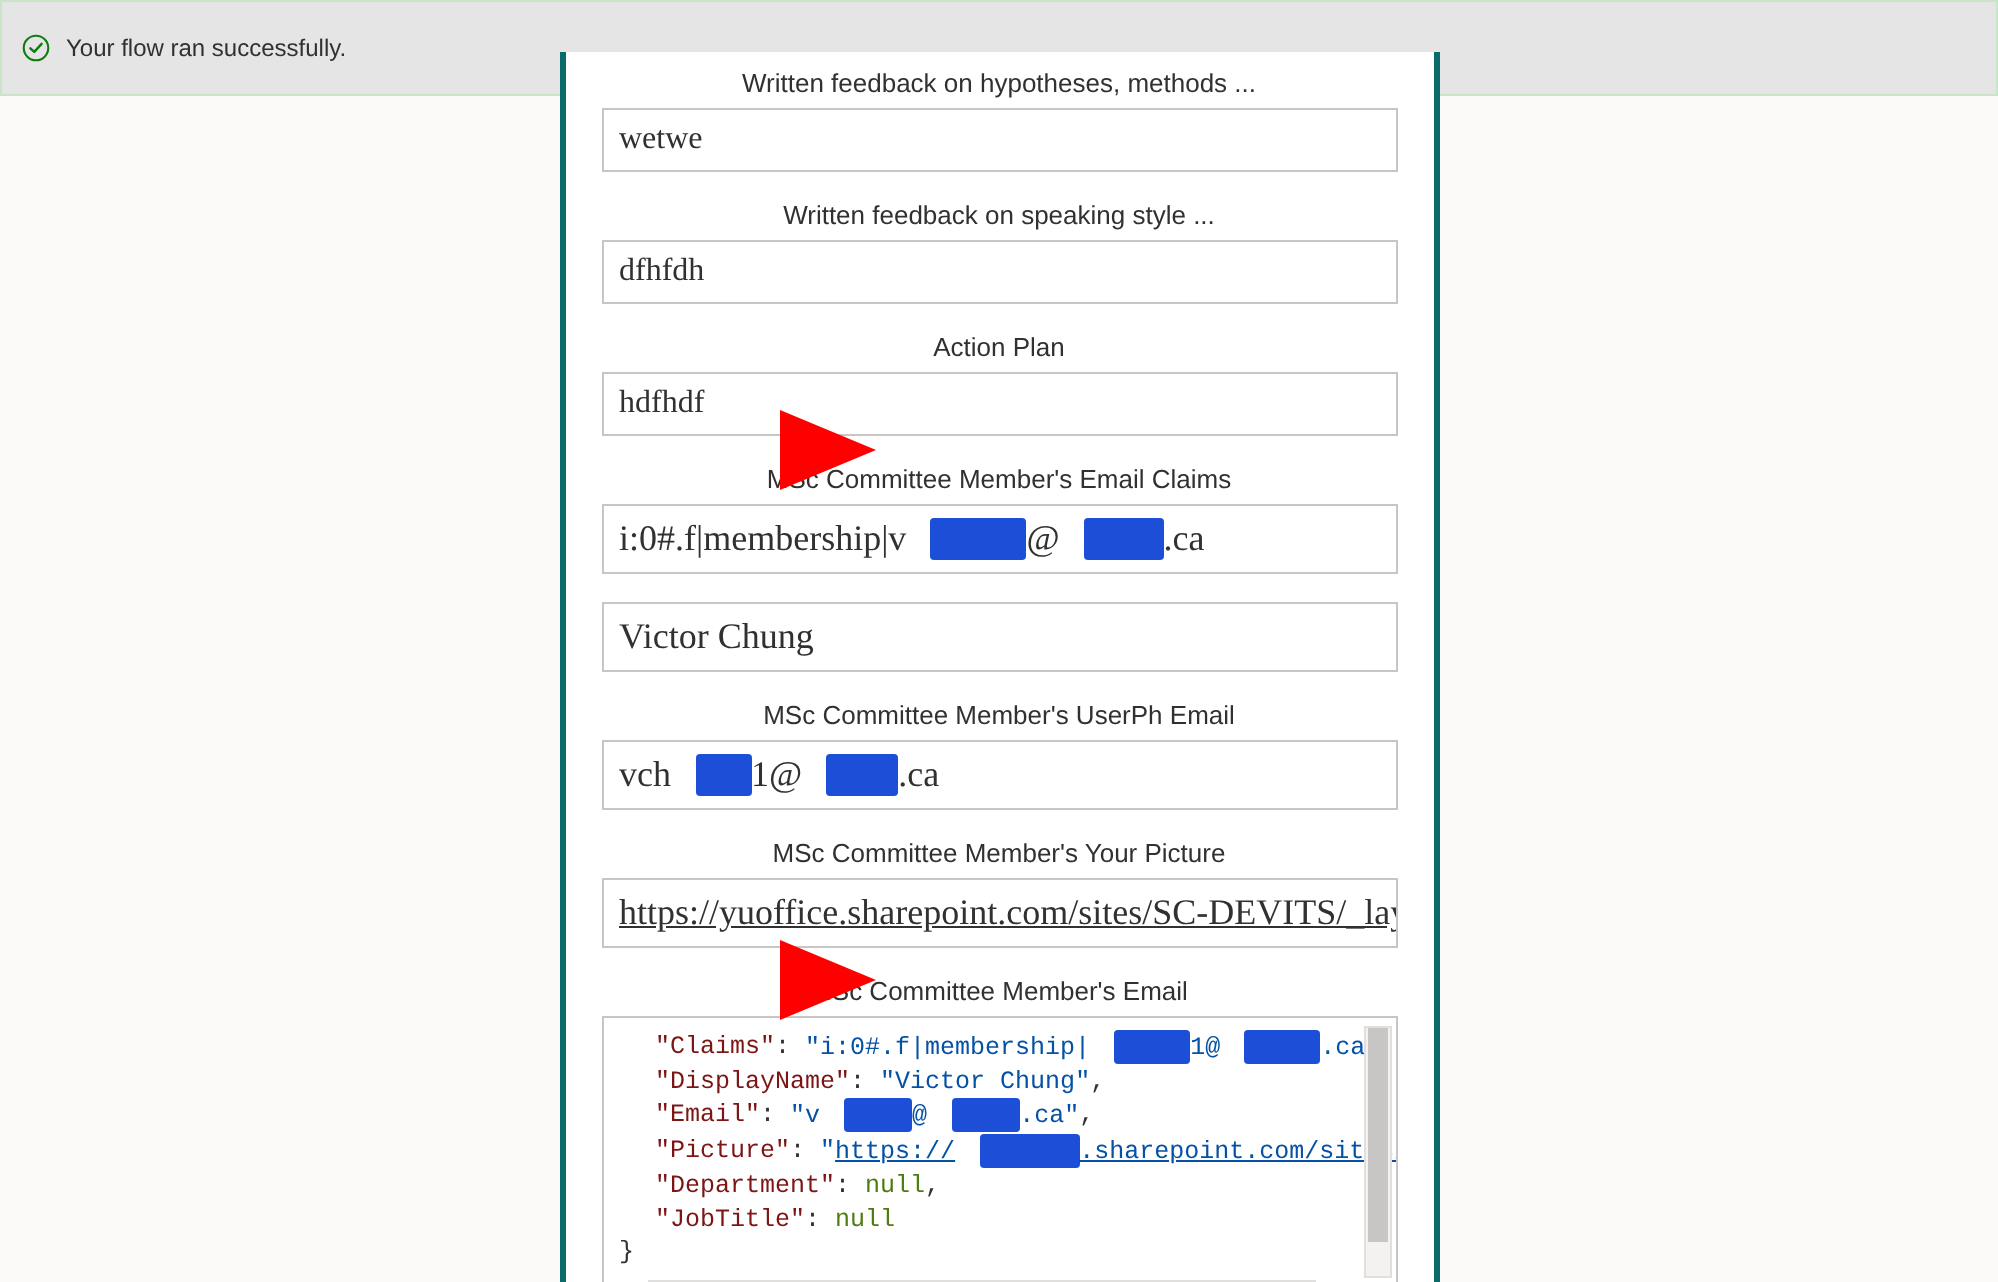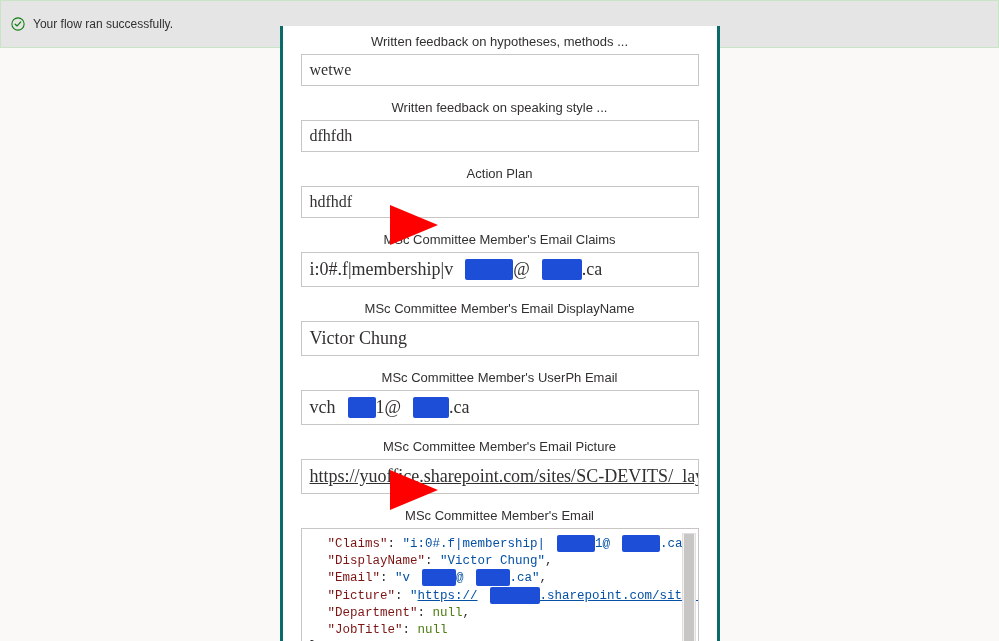--- a/index.html
+++ b/index.html
@@ -168,37 +168,36 @@
       <div class="field-box mono">
         <span>i:0#.f|membership|v</span>
           <span class="redact" style="width:48px;">xxxx</span>
           <span>@</span>
           <span class="redact" style="width:40px;">xxxx</span>
           <span>.ca</span>
       </div>
     </div>
 
     <div class="field">
-      <div class="field-label">MSc Committee Member's Email DisplayName</div>
       <div class="field-box mono">Victor Chung</div>
     </div>
 
     <div class="field">
       <div class="field-label">MSc Committee Member's UserPh Email</div>
       <div class="field-box mono">
         <span>vch</span>
           <span class="redact" style="width:28px;">xx</span>
           <span>1@</span>
           <span class="redact" style="width:36px;">xxx</span>
           <span>.ca</span>
       </div>
     </div>
 
     <div class="field">
-      <div class="field-label">MSc Committee Member's Email Picture</div>
+      <div class="field-label">MSc Committee Member's Your Picture</div>
       <div class="field-box mono" style="text-decoration: underline;">https://yuoffice.sharepoint.com/sites/SC-DEVITS/_layouts/15/UserPh</div>
     </div>
 
     <div class="field">
       <div class="field-label">MSc Committee Member's Email</div>
       <div class="json-box">
         <div class="vscrollbar">
             <div class="thumb"></div>
           </div>
         <div class="json-line" style="padding-left:18px;">

